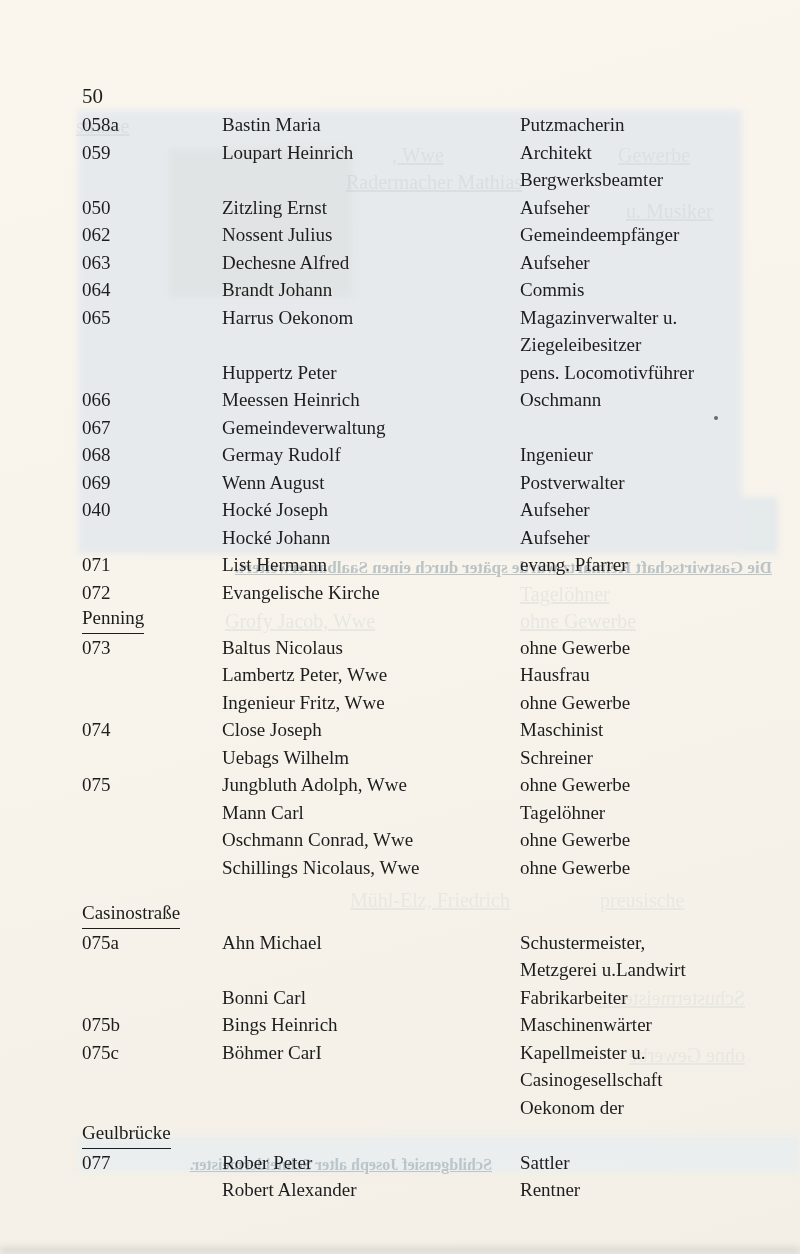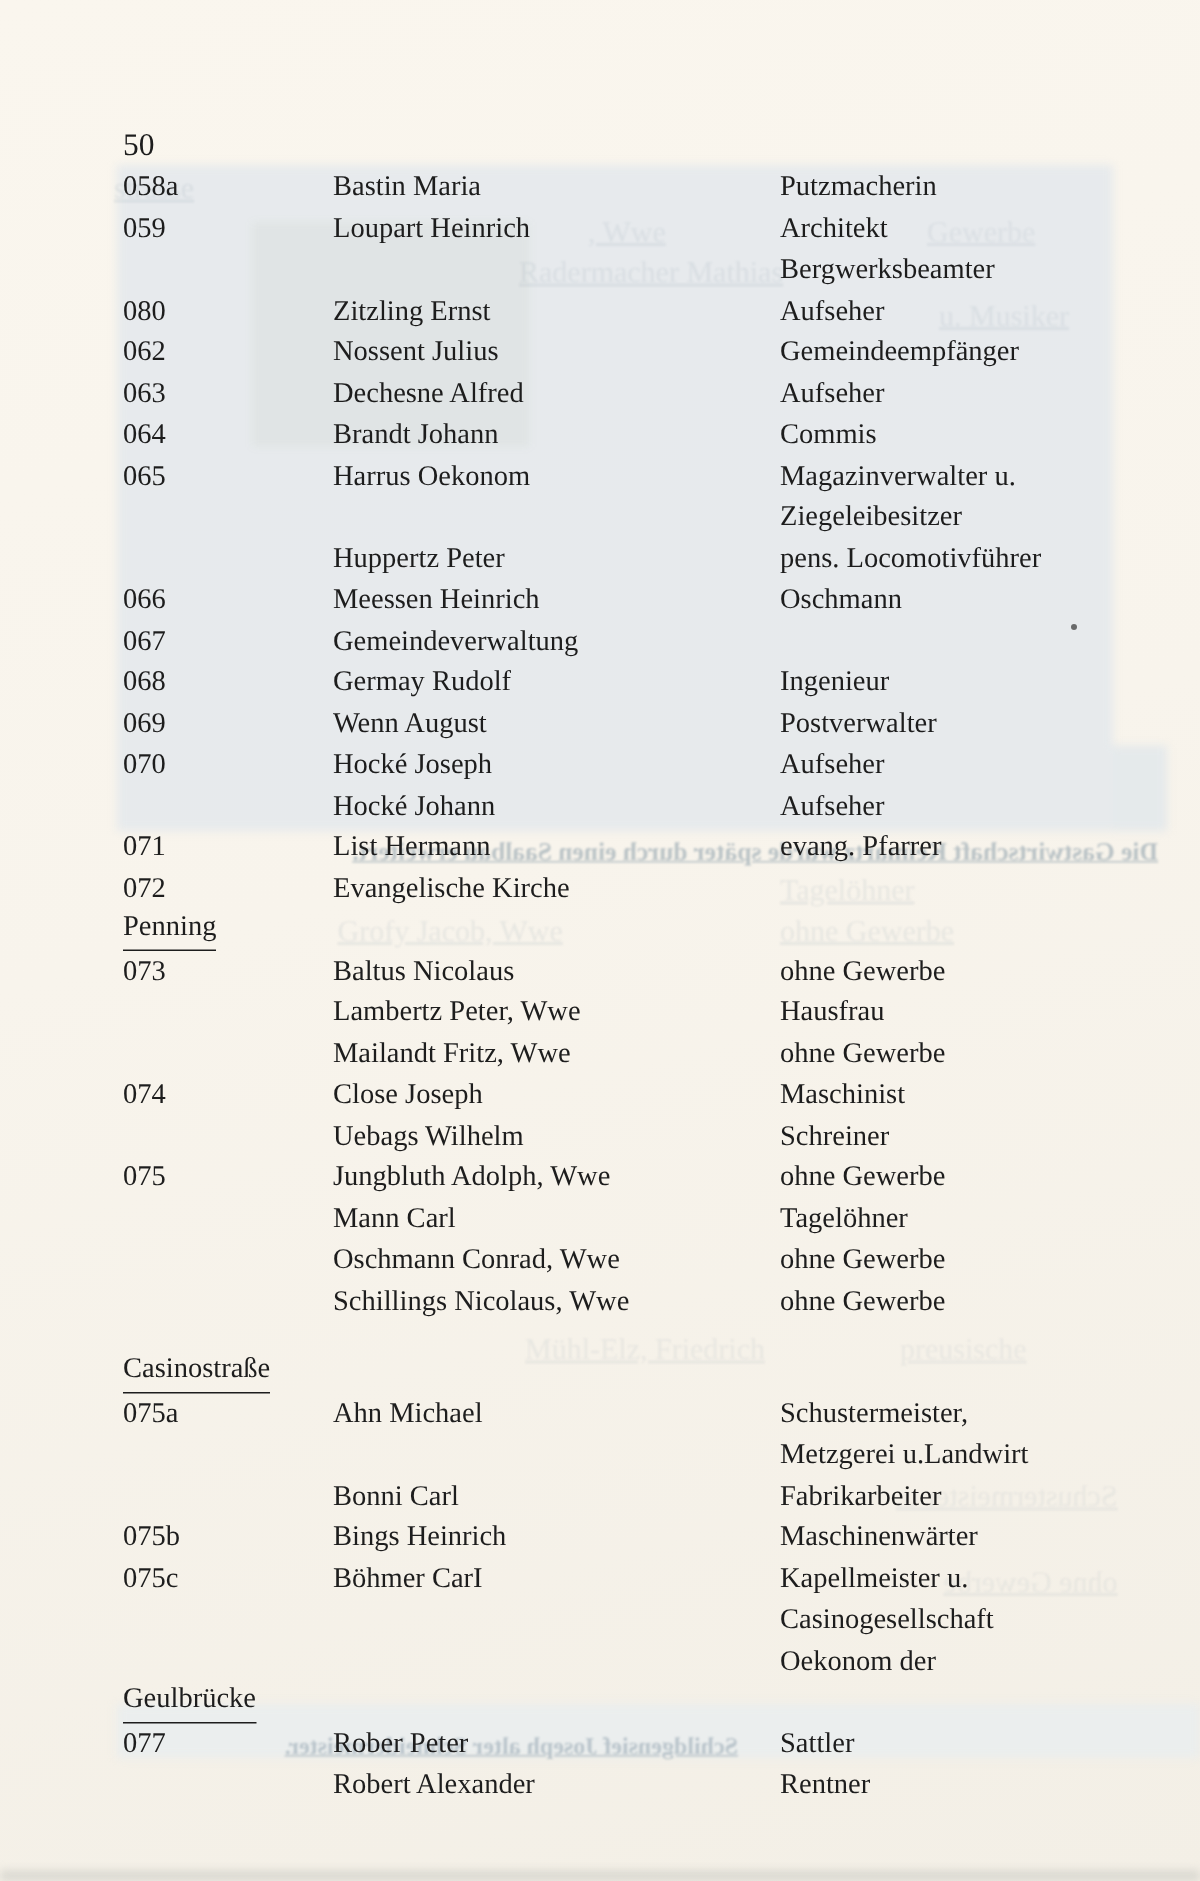--- a/index.html
+++ b/index.html
@@ -74,21 +74,21 @@
           <span class="c-num">059</span>
           <span class="c-name">Loupart Heinrich</span>
           <span class="c-occ">Architekt</span>
         </div>
         <div class="row">
           <span class="c-num"></span>
           <span class="c-name"></span>
           <span class="c-occ">Bergwerksbeamter</span>
         </div>
         <div class="row">
-          <span class="c-num">080</span>
+          <span class="c-num">050</span>
           <span class="c-name">Zitzling Ernst</span>
           <span class="c-occ">Aufseher</span>
         </div>
         <div class="row">
           <span class="c-num">062</span>
           <span class="c-name">Nossent Julius</span>
           <span class="c-occ">Gemeindeempfänger</span>
         </div>
         <div class="row">
           <span class="c-num">063</span>
@@ -129,21 +129,21 @@
           <span class="c-num">068</span>
           <span class="c-name">Germay Rudolf</span>
           <span class="c-occ">Ingenieur</span>
         </div>
         <div class="row">
           <span class="c-num">069</span>
           <span class="c-name">Wenn August</span>
           <span class="c-occ">Postverwalter</span>
         </div>
         <div class="row">
-          <span class="c-num">070</span>
+          <span class="c-num">040</span>
           <span class="c-name">Hocké Joseph</span>
           <span class="c-occ">Aufseher</span>
         </div>
         <div class="row">
           <span class="c-num"></span>
           <span class="c-name">Hocké Johann</span>
           <span class="c-occ">Aufseher</span>
         </div>
         <div class="row">
           <span class="c-num">071</span>
@@ -163,21 +163,21 @@
           <span class="c-name">Baltus Nicolaus</span>
           <span class="c-occ">ohne Gewerbe</span>
         </div>
         <div class="row">
           <span class="c-num"></span>
           <span class="c-name">Lambertz Peter, Wwe</span>
           <span class="c-occ">Hausfrau</span>
         </div>
         <div class="row">
           <span class="c-num"></span>
-          <span class="c-name">Mailandt Fritz, Wwe</span>
+          <span class="c-name">Ingenieur Fritz, Wwe</span>
           <span class="c-occ">ohne Gewerbe</span>
         </div>
         <div class="row">
           <span class="c-num">074</span>
           <span class="c-name">Close Joseph</span>
           <span class="c-occ">Maschinist</span>
         </div>
         <div class="row">
           <span class="c-num"></span>
           <span class="c-name">Uebags Wilhelm</span>

